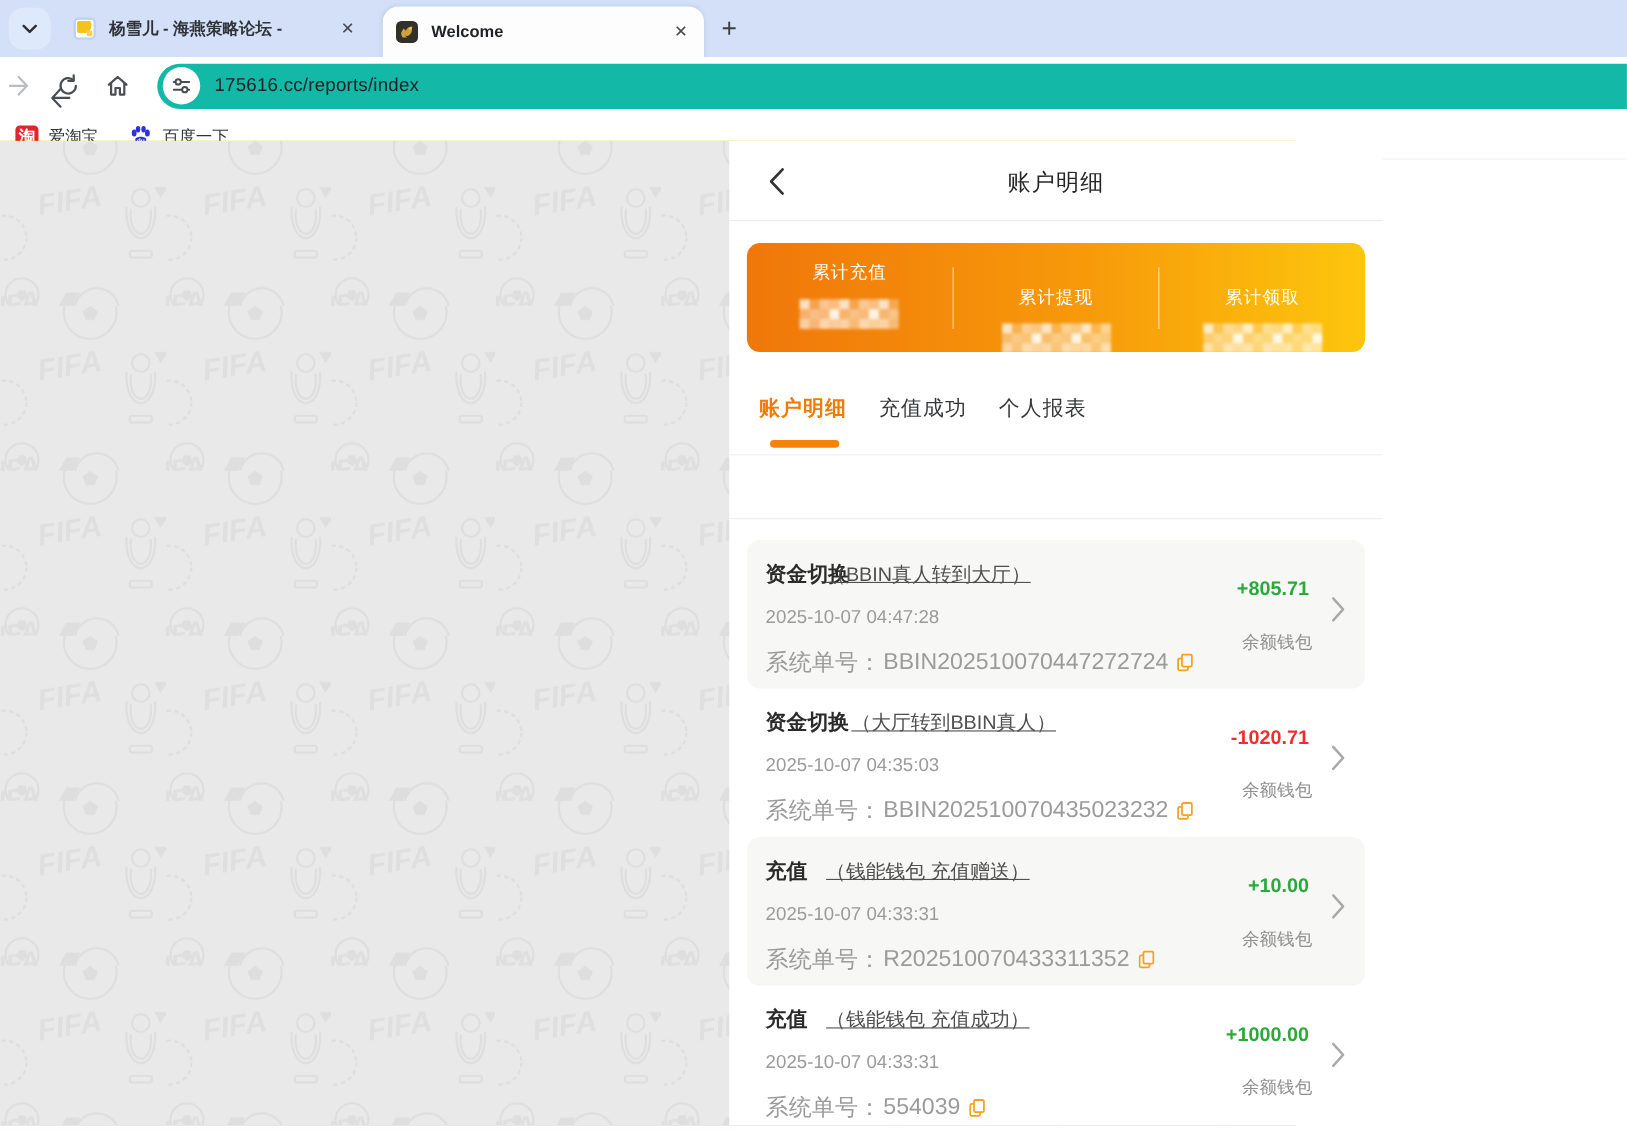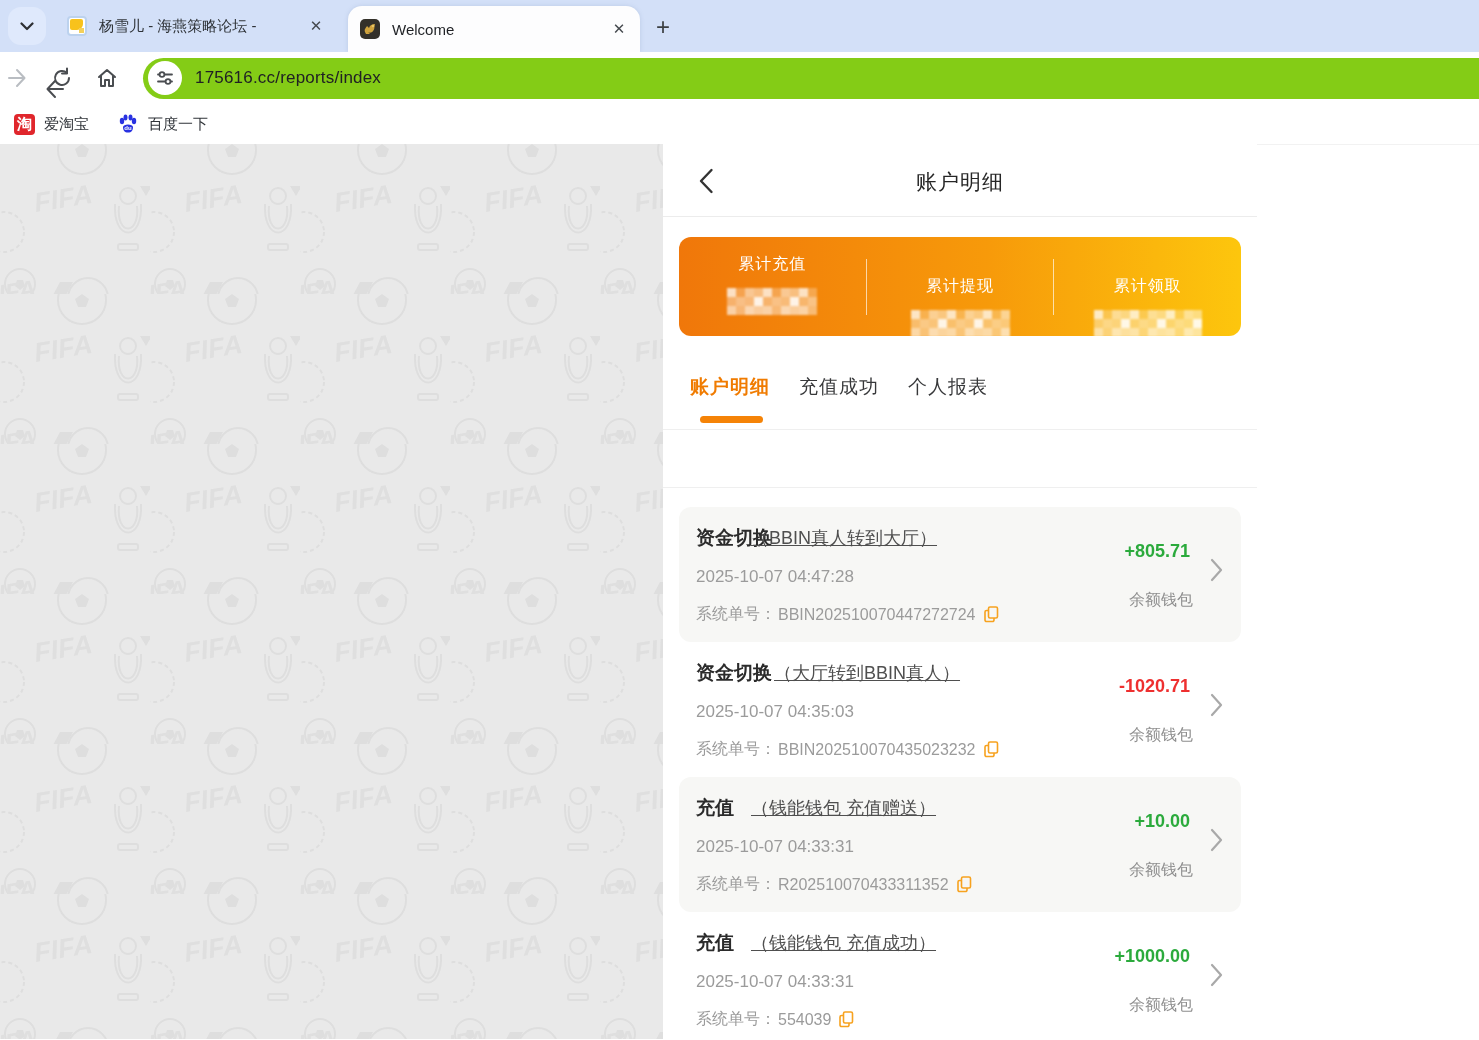--- a/index.html
+++ b/index.html
@@ -13,47 +13,47 @@
   .tab { position:absolute; top:0; height:52px; display:flex; align-items:center; }
   .tab.inactive { left:55px; width:282px; }
   .tab.active { left:348px; width:292px; top:6px; height:46px; background:#fdfdfe;
     border-radius:14px 14px 0 0; box-shadow:0 0 4px rgba(120,140,180,.25); }
   .tab .fav { width:20px; height:20px; margin:0 12px 0 12px; flex:0 0 auto; }
   .fav1 { background:#fff; border:2px solid #bcd2ee; border-radius:4px; position:relative; }
   .fav1 i { position:absolute; left:1px; top:1px; width:13px; height:11px; background:#f8c21c;
     border-radius:2px 2px 6px 2px; display:block; }
   .fav1 b { position:absolute; right:1px; bottom:1px; width:5px; height:5px; background:#f4d05a; display:block;}
   .fav2 { background:#33302a; border-radius:5px; display:flex; align-items:center; justify-content:center; }
-  .tab-title { font-size:15px; color:#2f3338; white-space:nowrap; overflow:hidden; flex:1 1 auto; }
+  .tab-title { font-size:15px; color:#2f3338; white-space:nowrap; overflow:hidden; flex:1 1 auto;font-weight:bold; }
   .tab.active .tab-title { color:#1f2125; }
   .tab-close { width:26px; height:26px; border-radius:50%; display:flex; align-items:center;
     justify-content:center; font-size:15px; color:#45494e; margin-right:8px; flex:0 0 auto; }
   .newtab { position:absolute; left:648px; top:12px; width:30px; height:30px; border-radius:50%;
     display:flex; align-items:center; justify-content:center; font-size:24px; color:#3c4043; }
 
   .toolbar { position:absolute; left:0; top:52px; width:1479px; height:52px; background:#ffffff;
     display:flex; align-items:center; }
   .navbtn { width:34px; height:34px; display:flex; align-items:center; justify-content:center; flex:0 0 auto; }
   .navbtn.back { margin-left:12px; } .navbtn { margin-right:11px; }
-  .omnibox { flex:1 1 auto; height:41px; background:#84cc16; border-radius:21px 0 0 21px;
+  .omnibox { flex:1 1 auto; height:41px; background:#14b8a6; border-radius:21px 0 0 21px;
     display:flex; align-items:center; margin-left:8px; }
   .sitebtn { width:34px; height:34px; border-radius:50%; background:#ffffff; margin-left:5px;
     display:flex; align-items:center; justify-content:center; flex:0 0 auto; }
   .url { font-size:17px; color:#202124; margin-left:13px; letter-spacing:.2px; }
 
   .bookmarks { position:absolute; left:0; top:104px; width:1479px; height:41px; background:#ffffff;
     display:flex; align-items:center; border-bottom:1px solid #f2f2f2; }
   .bm { display:flex; align-items:center; margin-left:14px; }
   .bm + .bm { margin-left:28px; }
   .bm-label { font-size:15px; color:#2f3338; margin-left:9px; }
   .tao { width:21px; height:21px; background:#e0262c; border-radius:4px; color:#fff; font-size:15px;
     font-weight:bold; display:flex; align-items:center; justify-content:center; }
 
   
-  .content { position:absolute; left:0; top:144px; width:1178px; height:895px; background:#eab308; }
+  .content { position:absolute; left:0; top:128px; width:1178px; height:895px; background:#eab308; }
   .pattern { position:absolute; left:0; top:0; width:100%; height:100%; }
 
   .panel { position:absolute; left:663px; top:0; width:594px; height:895px; background:#ffffff; }
 
   .page-header { position:absolute; left:0; top:0; width:594px; height:73px;
     border-bottom:1px solid #ececec; }
   .back { position:absolute; left:30px; top:24px; width:26px; height:26px; display:flex;
     align-items:center; justify-content:center; }
   .page-title { position:absolute; left:0; top:24px; width:594px; text-align:center;
     font-size:21px; color:#262626; font-weight:500; letter-spacing:1px; }
@@ -82,21 +82,21 @@
   .pill-label { font-size:16px; color:#8f8f8f; letter-spacing:1px; }
   .pill svg { margin-left:12px; }
   .filters-divider { position:absolute; left:0; top:343px; width:594px; height:1px; background:#efefef; }
 
   .txn { position:absolute; left:16px; width:562px; height:135px; border-radius:12px; }
   .txn.stripe { background:#f7f7f5; }
   .txn-type { position:absolute; left:17px; top:18px; font-size:19px; font-weight:bold; color:#2b2b2b; }
   .txn-sub { position:absolute; left:95px; top:19px; font-size:18px; color:#4f4f4f;text-decoration:underline; }
   .txn-sub.wide { left:72px; }
   .txn-date { position:absolute; left:17px; top:60px; font-size:17px; color:#9b9b9b; }
-  .txn-order { position:absolute; left:17px; top:97px; font-size:16px; color:#9b9b9b;
+  .txn-order { position:absolute; left:17px; top:97px; font-size:21px; color:#9b9b9b;
     display:flex; align-items:center; }
   .txn-order .val { margin-left:2px; }
   .txn-order svg { margin-left:8px; }
   .amount { position:absolute; right:51px; top:34px; font-size:18px; font-weight:bold; }
   .amount.pos { color:#2baa3c; } .amount.neg { color:#ee2f2f; }
   .wallet { position:absolute; right:48px; top:83px; font-size:16px; color:#8f8f8f; }
   .txn-chevron { position:absolute; right:18px; top:51px; }
 </style>
 </head>
 <body>

